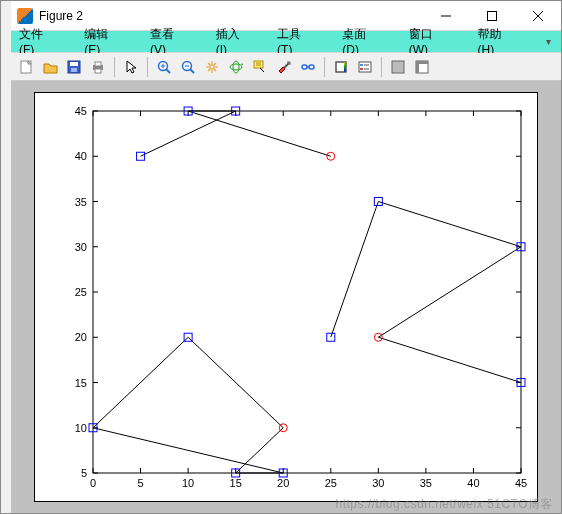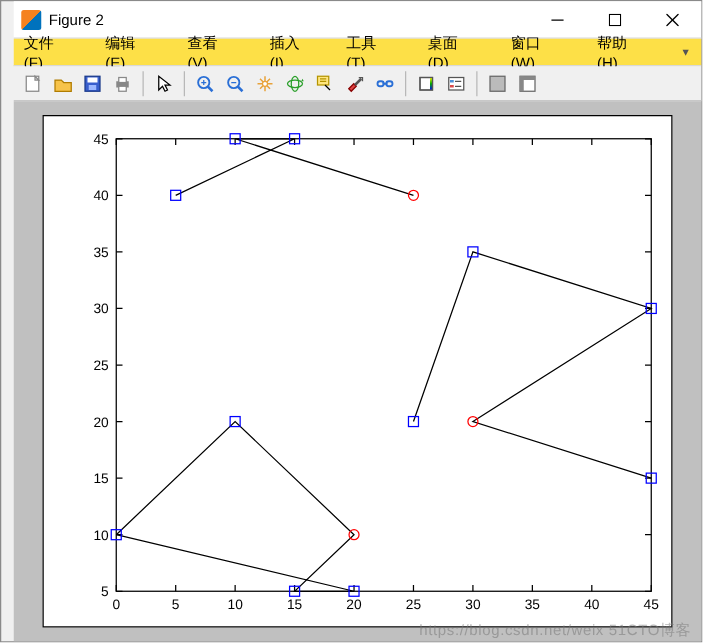--- a/index.html
+++ b/index.html
@@ -2,21 +2,21 @@
 <html><head>
 <meta charset="utf-8">
 <style>
   html,body{margin:0;padding:0;font-family:"Microsoft YaHei",SimSun,Arial,sans-serif;font-size:12px;background:#fff;color:#000;width:562px;height:514px;overflow:hidden;box-sizing:border-box;}
   *{box-sizing:border-box;}
   .window{width:562px;height:514px;border:1px solid #8a8a8a;display:flex;flex-direction:column;background:#f0f0f0;padding-left:10px;}
   .titlebar{height:30px;background:#fff;display:flex;align-items:center;padding:0 0 0 6px;border-bottom:1px solid #d8d8d8;}
   .titlebar .appicon{width:16px;height:16px;background:linear-gradient(135deg,#f58220 0 50%,#0072bd 50% 100%);border-radius:2px;margin-right:6px;}
   .titlebar .title{flex:1;font-size:12px;}
   .titlebar .wbtn{width:46px;height:30px;display:flex;align-items:center;justify-content:center;color:#000;}
-  .menubar{height:22px;background:#fde047;display:flex;align-items:center;padding:0 4px;gap:20px;border-bottom:1px solid #d8d8d8;}
+  .menubar{height:22px;background:#5eead4;display:flex;align-items:center;padding:0 4px;gap:20px;border-bottom:1px solid #d8d8d8;}
   .menubar .menu{padding:2px 4px;font-size:12px;cursor:default;}
   .menubar .menu u{text-decoration:underline;}
   .menubar .chev{margin-left:auto;padding:0 6px;font-size:10px;color:#555;}
   .toolbar{height:28px;background:#f0f0f0;display:flex;align-items:center;padding:0 4px;gap:2px;border-bottom:1px solid #c8c8c8;}
   .toolbar .tb{width:22px;height:22px;display:flex;align-items:center;justify-content:center;border:1px solid transparent;border-radius:2px;}
   .toolbar .sep{width:1px;height:20px;background:#b8b8b8;margin:0 3px;}
   .figarea{flex:1;background:#c0c0c0;display:flex;align-items:center;justify-content:center;position:relative;}
   .axes-outer{position:relative;width:504px;height:410px;background:#fff;border:1px solid #000;box-shadow:0 0 0 0 #000;}
   svg.plot{position:absolute;left:0;top:0;}
   .watermark{position:absolute;right:8px;bottom:0;color:rgba(120,120,120,0.55);font-size:12px;letter-spacing:0.5px;pointer-events:none;}

